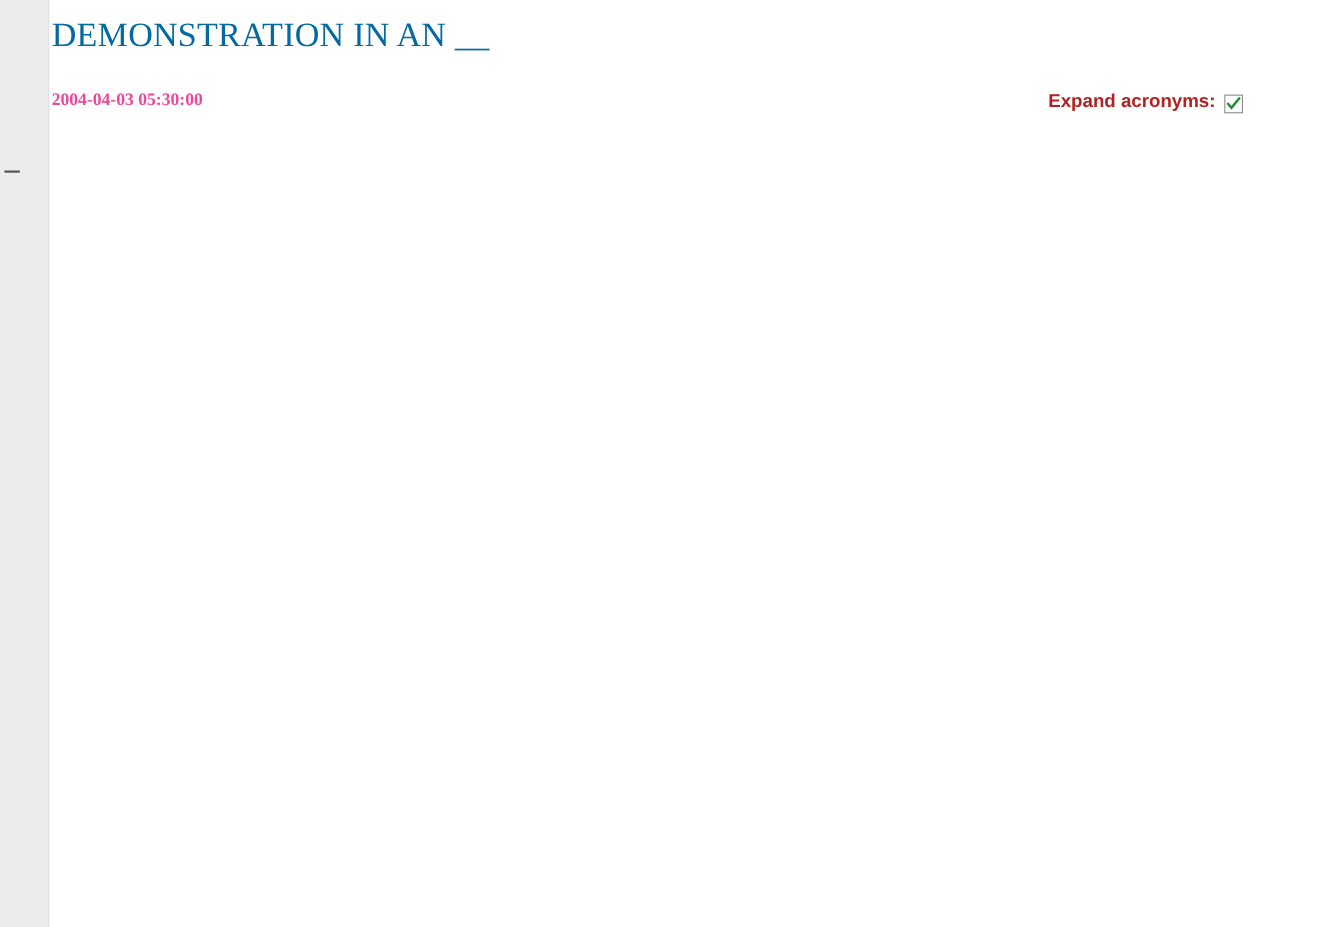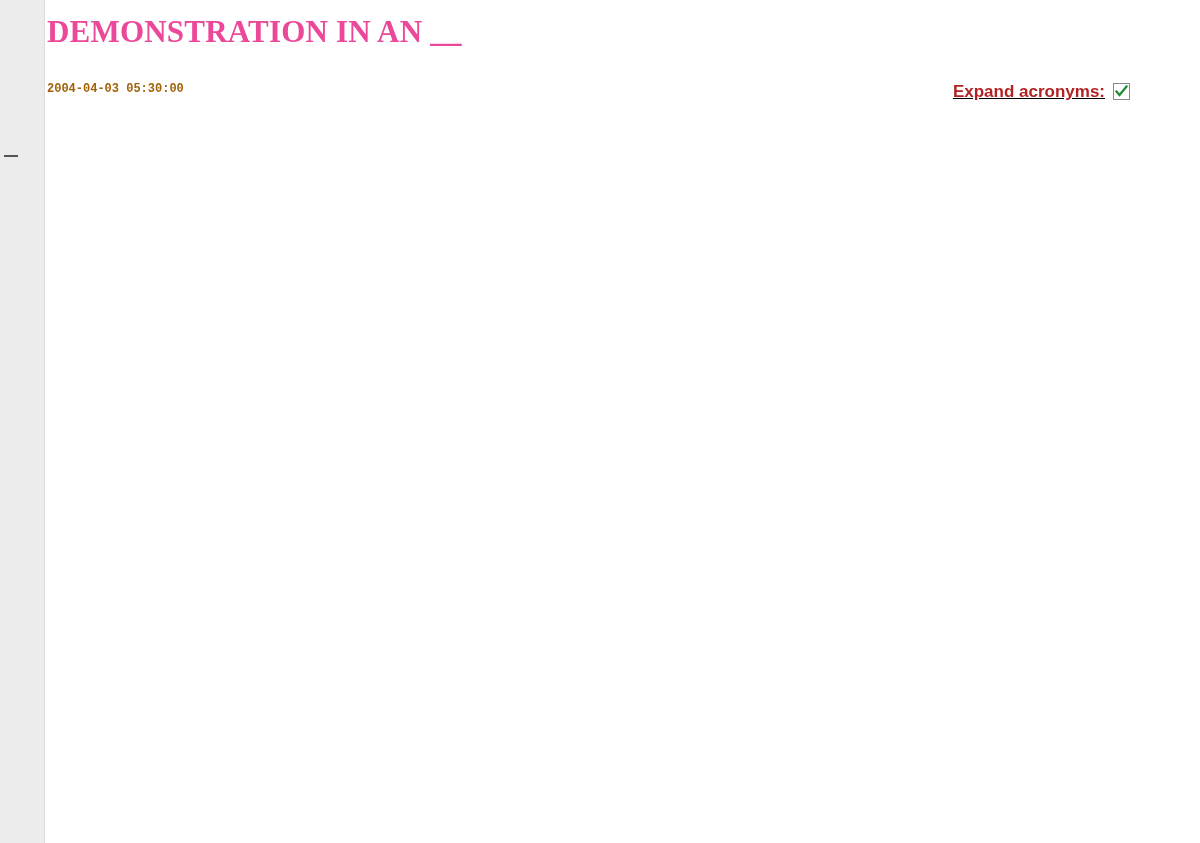--- a/index.html
+++ b/index.html
@@ -38,51 +38,50 @@
     top: 0;
     right: 0;
     bottom: 0;
     background: #ffffff;
   }
   .doc-title {
     position: absolute;
     left: 2px;
     top: 14px;
     font-family: "Liberation Serif", serif;
-    font-weight: bold;
+    font-weight: normal;
     font-size: 31px;
     letter-spacing: 0.2px;
-    color: #ec4899;
+    color: #0369a1;
     white-space: nowrap;
   }
   .meta-row {
     position: absolute;
     left: 0;
     top: 82px;
     width: 1085px;
     height: 24px;
   }
   .timestamp {
     position: absolute;
     left: 2px;
     top: 0;
-    font-family: Liberation Mono, monospace;
-    font-size: 12px;
+    font-family: Liberation Serif, serif;
+    font-size: 16px;
     font-weight: bold;
-    color: #a16207;
+    color: #ec4899;
     white-space: nowrap;
   }
   .acronym-toggle {
     position: absolute;
     right: 0;
     top: 0;
     display: flex;
-    align-items: flex-start;
+    align-items: flex-end;
     gap: 8px;
-    text-decoration: underline;
   }
   .acronym-label {
     font-family: "Liberation Sans", sans-serif;
     font-size: 17px;
     font-weight: bold;
     color: #b22222;
     white-space: nowrap;
   }
   .checkbox {
     width: 17px;

